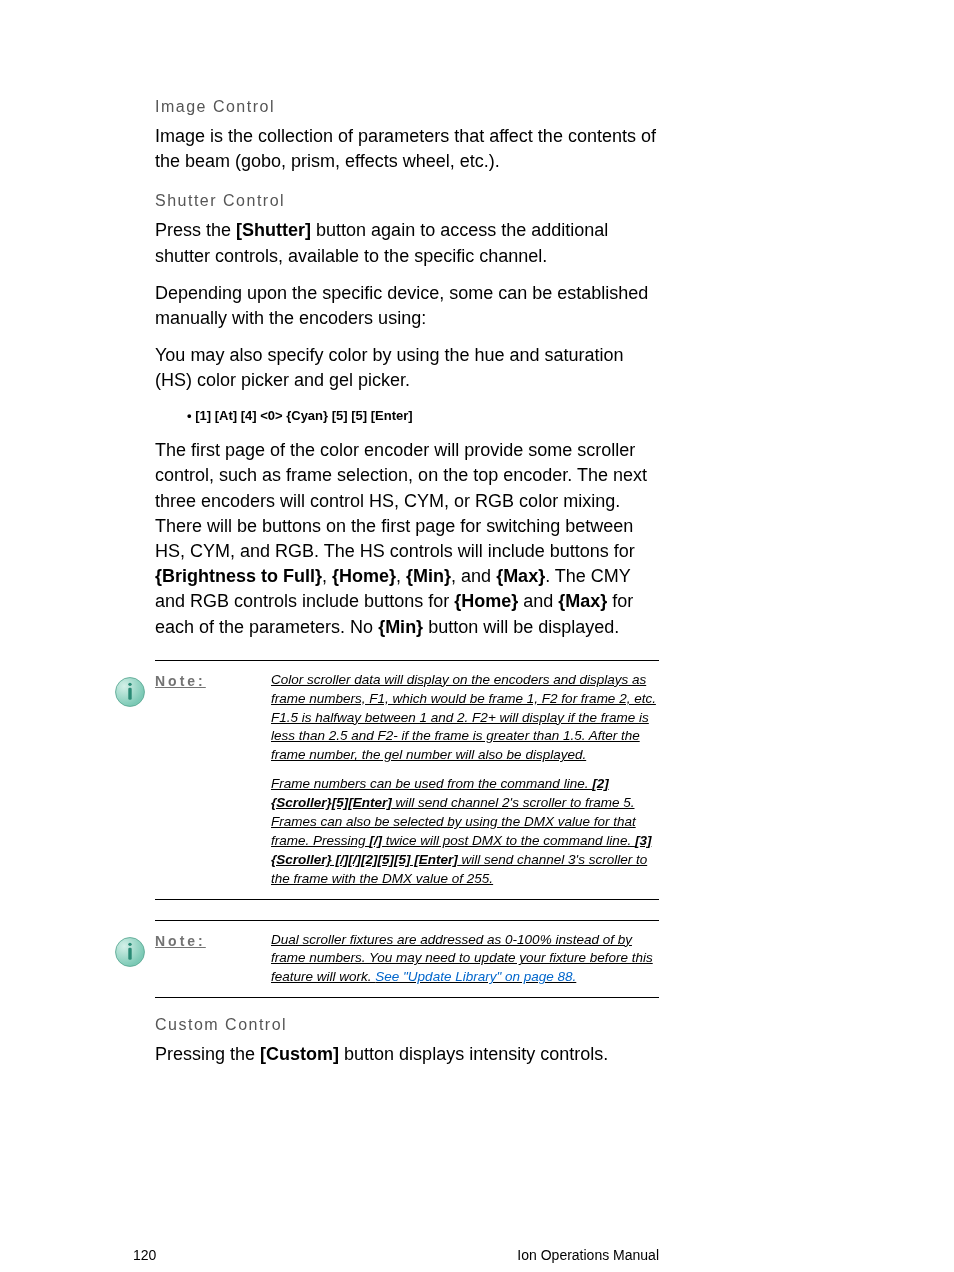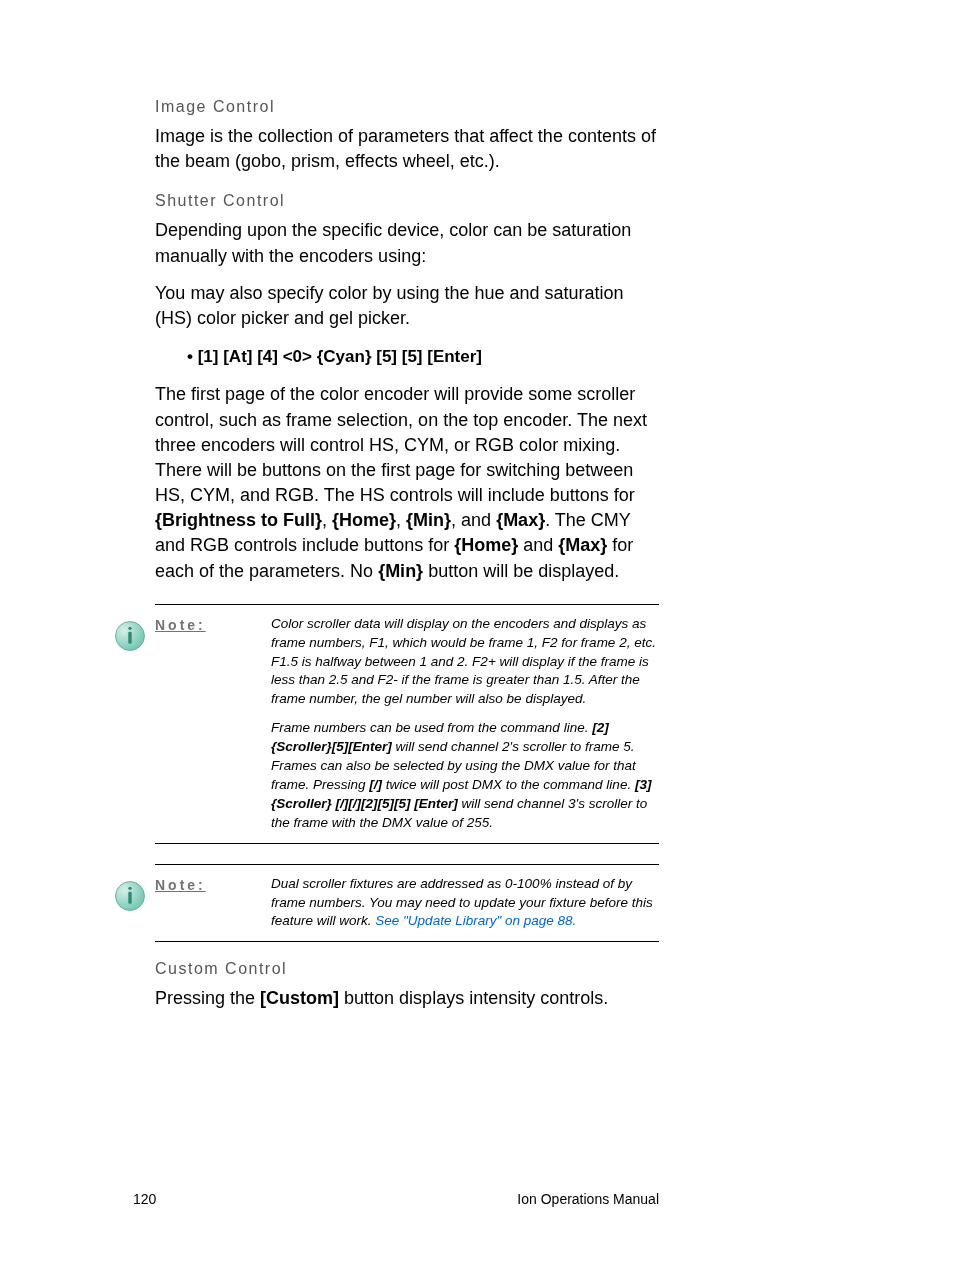--- a/index.html
+++ b/index.html
@@ -44,21 +44,21 @@
   }
   .cmd-list {
     list-style: none;
     padding-left: 32px;
   }
   .cmd-list li::before {
     content: "• ";
     font-weight: bold;
   }
   .cmd-list li {
-    font-size: 17px;
+    font-size: 13px;
     font-weight: bold;
     line-height: 1.6;
   }
   b { font-weight: bold; }
   .note-block {
     margin: 20px 0 10px -50px;
     position: relative;
   }
   .note-rule {
     border: none;
@@ -90,20 +90,21 @@
     text-decoration: underline;
     color: #737373;
     padding-top: 2px;
   }
   .note-text {
     flex: 1;
     font-size: 13.5px;
     font-style: italic;
     line-height: 1.3;
     color: #000;
+    text-decoration: underline;
   }
   .note-text p {
     font-size: 13.5px;
     font-style: italic;
     margin: 0 0 10px 0;
   }
   .note-text p:last-child { margin-bottom: 0; }
   .note-text b { font-style: italic; font-weight: bold; }
   .link { color: #0066cc; font-style: italic; }
   .footer {
@@ -118,22 +119,25 @@
 </head>
 <body>
 
 <div class="page">
   <div class="content">
 
     <h3>Image Control</h3>
     <p>Image is the collection of parameters that affect the contents of the beam (gobo, prism, effects wheel, etc.).</p>
 
     <h3>Shutter Control</h3>
-
-    <p>Depending upon the specific device, color can be saturation manually with the encoders using:</p>
+    <p>
+      <span>Press the </span><b>[Shutter]</b><span> button again to access the additional shutter controls, available to the specific channel.</span>
+    </p>
+
+    <p>Depending upon the specific device, some can be established manually with the encoders using:</p>
     <p>You may also specify color by using the hue and saturation (HS) color picker and gel picker.</p>
     <ul class="cmd-list">
       <li>[1] [At] [4] &lt;0&gt; {Cyan} [5] [5] [Enter]</li>
     </ul>
     <p>
       <span>The first page of the color encoder will provide some scroller control, such as frame selection, on the top encoder. The next three encoders will control HS, CYM, or RGB color mixing. There will be buttons on the first page for switching between HS, CYM, and RGB. The HS controls will include buttons for </span><b>{Brightness to Full}</b><span>, </span><b>{Home}</b><span>, </span><b>{Min}</b><span>, and </span><b>{Max}</b><span>. The CMY and RGB controls include buttons for </span><b>{Home}</b><span> and </span><b>{Max}</b><span> for each of the parameters. No </span><b>{Min}</b><span> button will be displayed.</span>
     </p>
 
     <div class="note-block">
       <hr class="note-rule">

